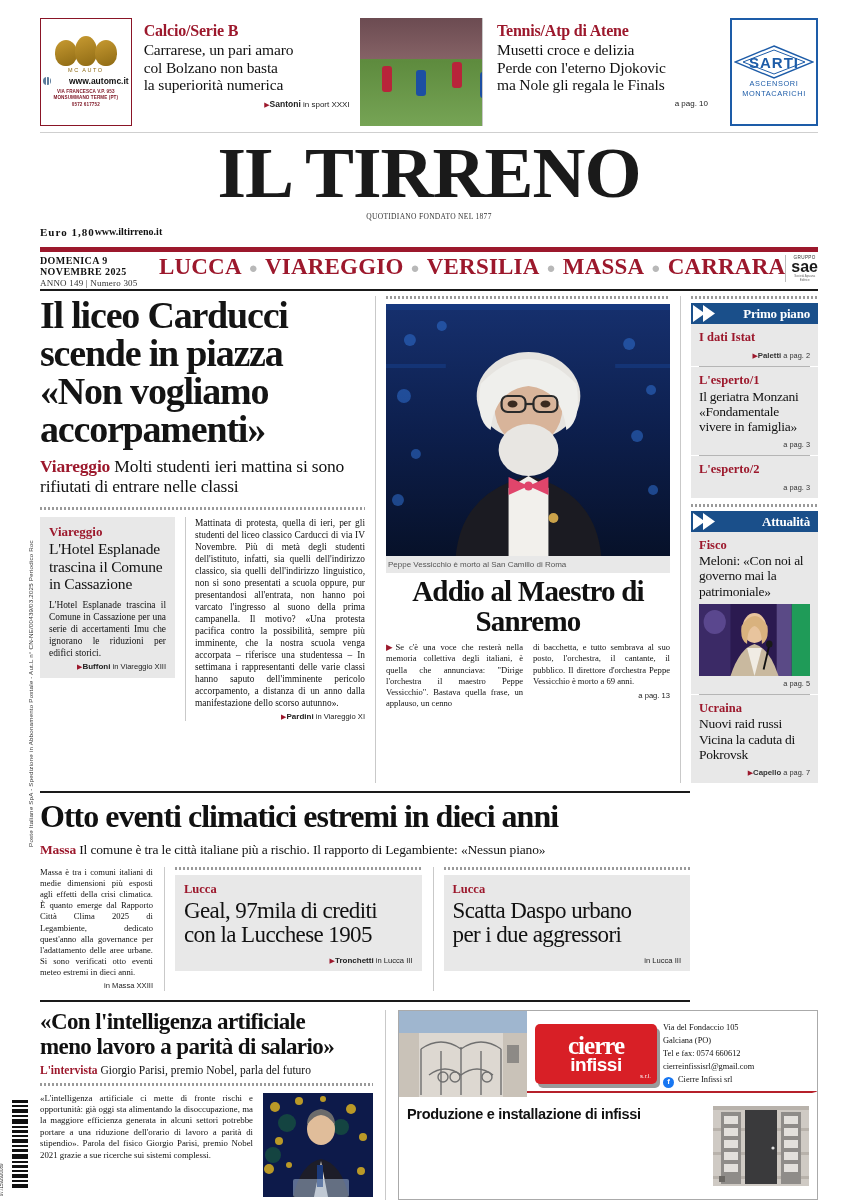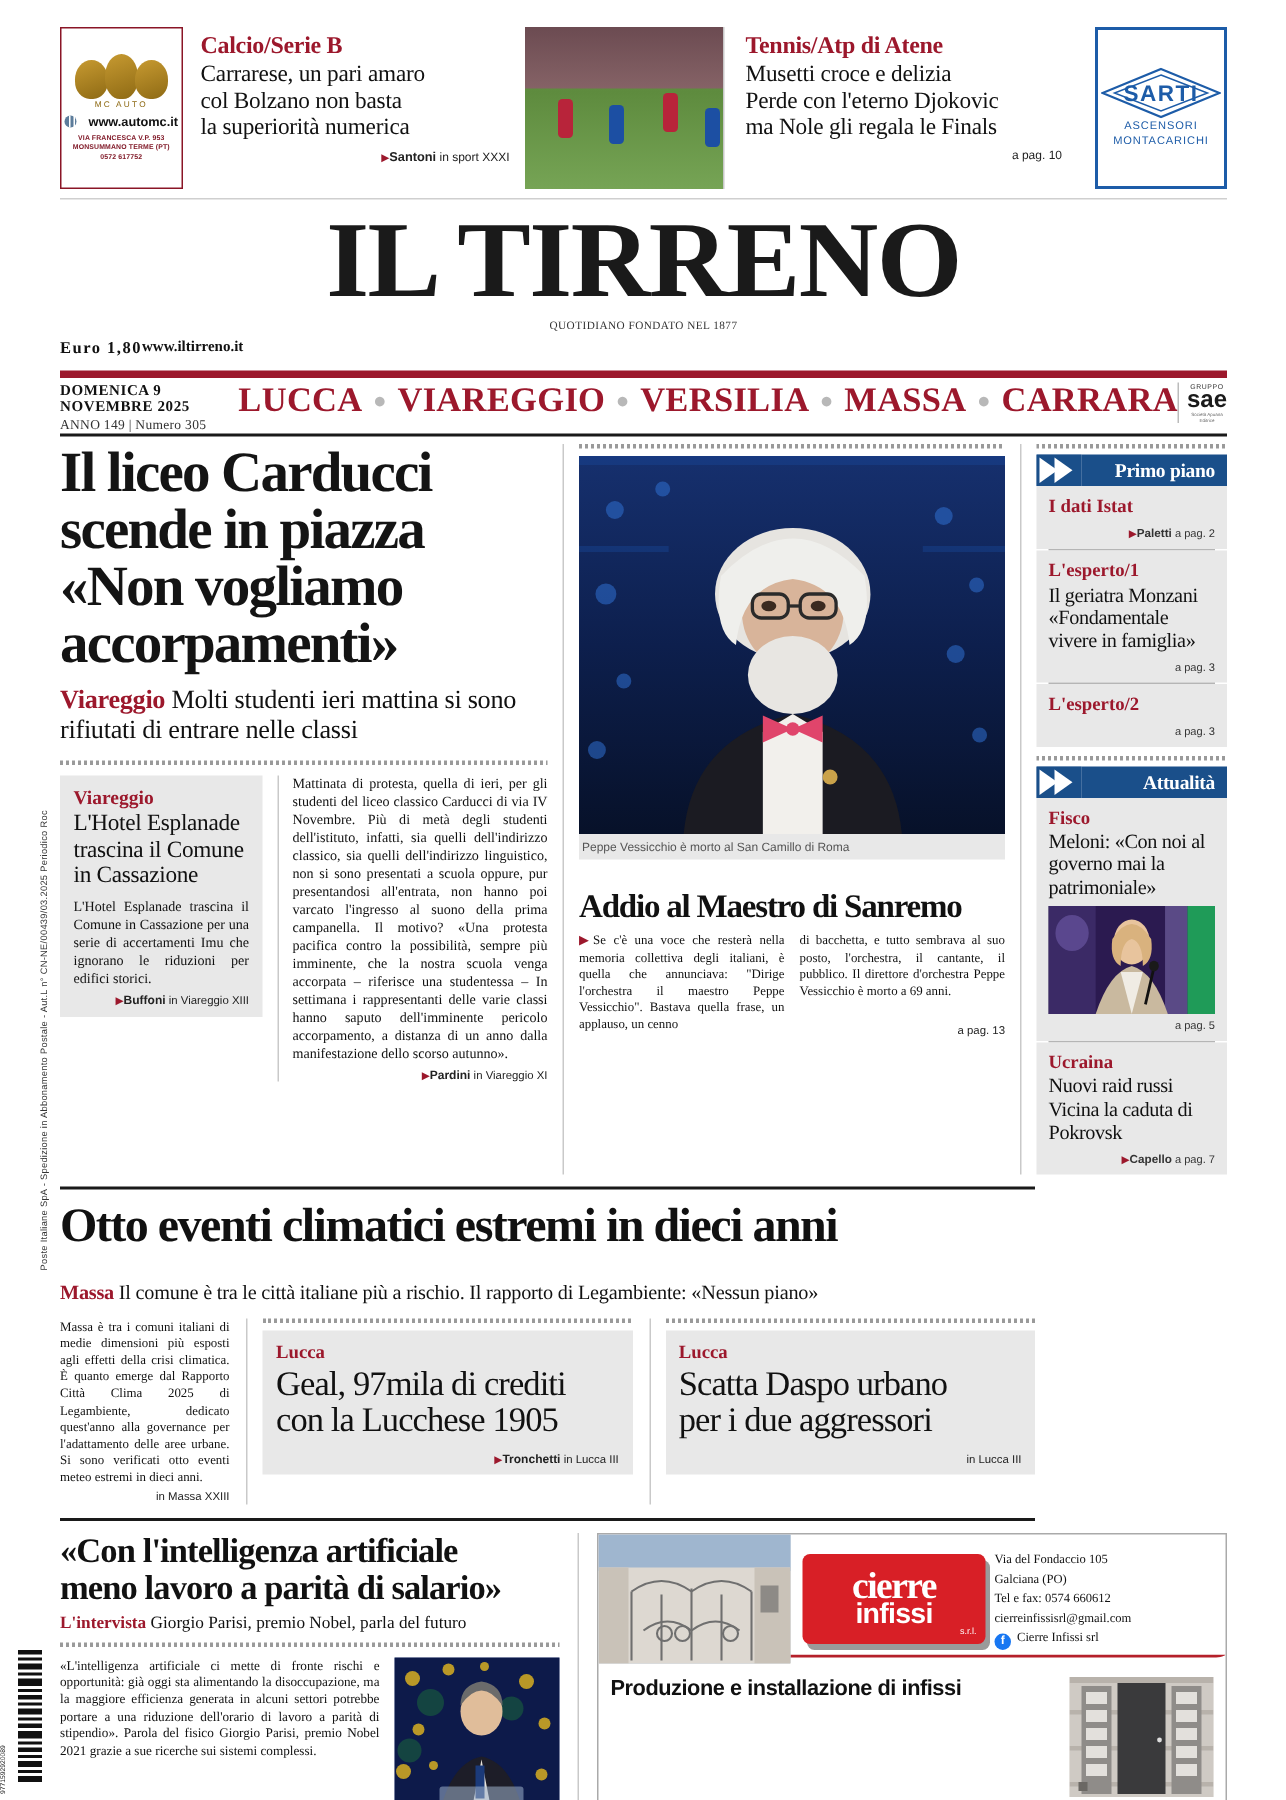--- a/index.html
+++ b/index.html
@@ -34,21 +34,21 @@
   
   .topbar { position:absolute; left:40px; top:18px; width:778px; height:108px; display:flex; align-items:stretch; }
   .mcauto-box {
     width:118px; border:1px solid #8a1526; display:flex; flex-direction:column;
     align-items:center; justify-content:center; padding:4px 2px; background:#fff;
   }
   .mcauto-crown { width:62px; height:30px; position:relative; }
   .crown-lobe { position:absolute; bottom:0; width:22px; height:26px; border-radius:50% 50% 45% 45%;
     background: linear-gradient(160deg,#c79a31,#8e6a14); }
   .mcauto-sub { font-family:"Liberation Sans", sans-serif; font-size:5.5px; letter-spacing:1.5px; color:#8e6a14; margin-top:1px;}
-  .mcauto-web { display:flex; align-items:center; gap:8px; margin-top:3px; }
+  .mcauto-web { display:flex; align-items:center; gap:18px; margin-top:3px; }
   .globe { width:8px; height:8px; border-radius:50%; background:#5c7c9b; position:relative; }
   .globe:after{content:"";position:absolute;left:3px;top:0;width:2px;height:8px;border-left:1px solid #fff;border-right:1px solid #fff;}
   .mcauto-url { font-family:"Liberation Sans", sans-serif; font-weight:bold; font-size:8.5px; color:#111; }
   .mcauto-addr { font-family:"Liberation Sans", sans-serif; font-size:4.6px; font-weight:bold; text-align:center;
      color:#7d1322; line-height:1.45; margin-top:3px; letter-spacing:.1px; }
 
   .promo { flex:0 0 auto; padding:4px 10px 0 12px; }
   .promo.left { width:228px; }
   .promo.right { width:236px; border-left:1px solid #c8c8c8; padding-left:14px; }
   .promo-kicker { color:#9c182c; font-weight:bold; font-size:16px; line-height:1.12; letter-spacing:-.2px;}
@@ -119,21 +119,21 @@
   .subhead { font-size:15.5px; line-height:1.13; letter-spacing:-.2px; margin-top:1px;}
   .body-txt { font-size:9.4px; line-height:1.28; text-align:justify; margin-top:6px; hyphens:auto;}
   .credit { text-align:right; font-family:"Liberation Sans", sans-serif; font-size:7.6px; margin-top:3px; color:#222;}
   .credit b{font-size:8px;}
 
   
   .ph-kicker { font-size:11px; line-height:1.2; padding-bottom:5px;}
   .ph-kicker b { color:#9c182c; }
   .photo-main { width:100%; height:252px; position:relative; overflow:hidden; background:#0a1736; }
   .photo-cap { background:#e8e8e8; font-family:"Liberation Sans", sans-serif; font-size:8px; color:#555; padding:4px 4px 4px 2px;}
-  h3.secondhead { font-family:"Liberation Serif", serif; font-weight:bold; font-size:22px; letter-spacing:-.8px; line-height:1.02; margin-top:20px;}
+  h3.secondhead { font-family:"Liberation Serif", serif; font-weight:bold; font-size:29px; letter-spacing:-.8px; line-height:1.02; margin-top:4px;text-align:center;}
   .twocol { display:flex; gap:10px; margin-top:6px;}
   .twocol .c { flex:1; font-size:8.6px; line-height:1.3; text-align:justify; }
   .bullet-red { color:#9c182c; }
 
   
   .secbar { display:flex; align-items:stretch; height:21px; margin-top:4px;}
   .secbar .arrow { width:30px; background:#1a4f8a; position:relative; }
   .secbar .arrow svg{position:absolute;inset:0;}
   .secbar .label { flex:1; background:#1a4f8a; color:#fff; font-weight:bold; font-size:13px; text-align:right; padding-right:8px; line-height:21px; letter-spacing:-.2px;}
   .cbox { background:#e8e8e8; padding:7px 8px 6px; }
@@ -141,21 +141,21 @@
   .c-kicker { color:#9c182c; font-weight:bold; font-size:12.5px; line-height:1.1;}
   .c-head { font-size:13.5px; line-height:1.12; letter-spacing:-.25px; margin-top:1px;}
   .c-credit { text-align:right; font-family:"Liberation Sans", sans-serif; font-size:7.4px; margin-top:6px; color:#333;}
   .c-credit b{font-size:7.8px;}
   .c-photo { width:100%; height:72px; background:#2b1a50; position:relative; overflow:hidden; margin-top:5px;}
 
   
   .band-rule { height:2px; background:#1a1a1a; margin-top:8px; }
   .climate { padding-top:7px; }
   h2.climate-h { font-family:"Liberation Serif", serif; font-weight:bold; font-size:32px; letter-spacing:-1px; line-height:1;}
-  .climate-sub { font-size:13.5px; margin-top:22px; letter-spacing:-.15px;}
+  .climate-sub { font-size:13.5px; margin-top:10px; letter-spacing:-.15px;}
   .climate-sub .place { color:#9c182c; font-weight:bold;}
   .climate-cols { display:flex; margin-top:9px; gap:11px;}
   .cc1 { width:113px; font-size:8.6px; line-height:1.3; text-align:justify;}
   .cc2, .cc3 { flex:1; }
   .news-box { background:#e8e8e8; padding:7px 9px 6px; }
   .news-box .nk { color:#9c182c; font-weight:bold; font-size:12.5px; }
   .news-box .nh { font-family:"Liberation Serif", serif; font-size:23px; line-height:1.06; letter-spacing:-.6px; margin-top:2px;}
 
   
   .bottom-rule { height:2px; background:#1a1a1a; margin-top:9px;}
@@ -399,21 +399,21 @@
           </svg>
         </div>
         <div class="photo-cap">Peppe Vessicchio è morto al San Camillo di Roma</div>
         <h3 class="secondhead">Addio al Maestro di Sanremo</h3>
         <div class="twocol">
           <div class="c">
             <span class="bullet-red">▶</span><span>Se c'è una voce che resterà nella memoria collettiva degli italiani, è quella che annunciava: "Dirige l'orchestra il maestro Peppe Vessicchio". Bastava quella frase, un applauso, un cenno</span>
           </div>
           <div class="c">
             <span>di bacchetta, e tutto sembrava al suo posto, l'orchestra, il cantante, il pubblico. Il direttore d'orchestra Peppe Vessicchio è morto a 69 anni.</span>
-            <div class="credit" style="margin-top:16px;">a pag. 13</div>
+            <div class="credit" style="margin-top:4px;">a pag. 13</div>
           </div>
         </div>
       </div>
 
       <div class="colC">
         <div class="dotted" style="margin:0;"></div>
         <div class="secbar">
           <div class="arrow">
             <svg viewBox="0 0 30 21" preserveAspectRatio="none">
               <rect width="30" height="21" fill="#1a4f8a"></rect>

